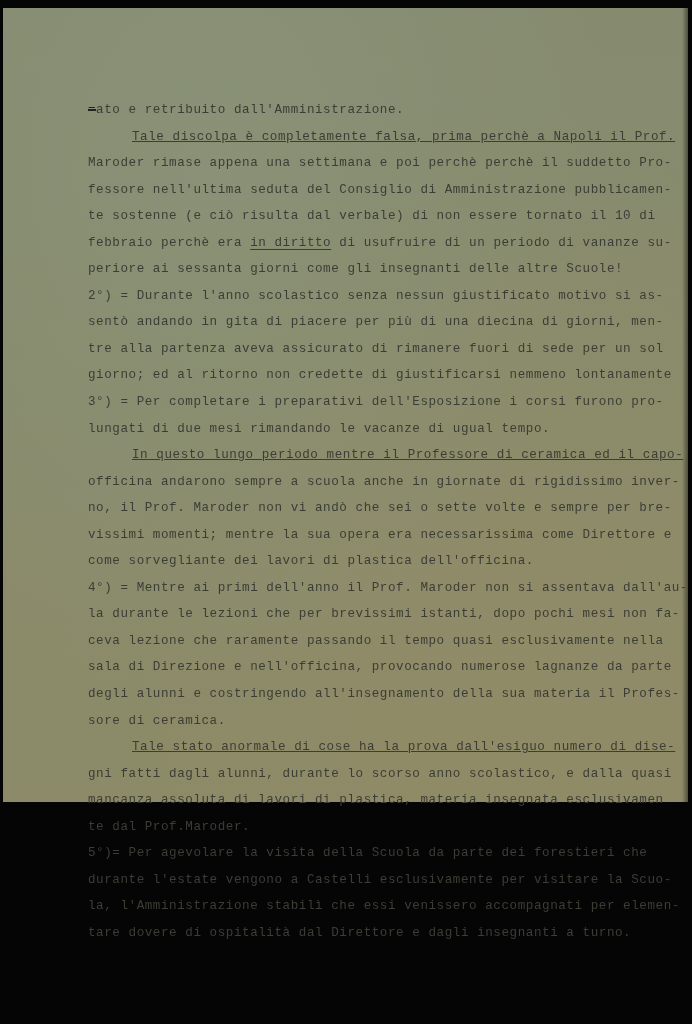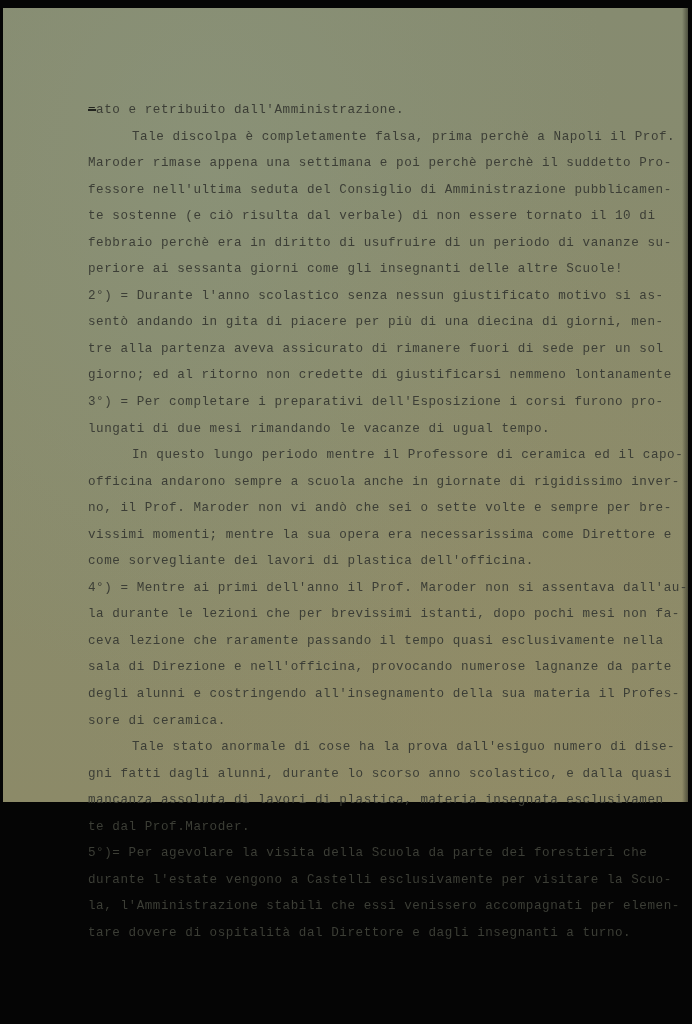--- a/index.html
+++ b/index.html
@@ -18,22 +18,22 @@
       position: absolute; right: 0; top: 0; width: 6px; height: 100%;
       background: linear-gradient(90deg, rgba(40,40,30,0) 0%, rgba(40,40,30,0.6) 100%);
     }
     .text {
       position: absolute; left: 85px; top: 89px; width: 600px;
       font-family: "Liberation Mono", "DejaVu Sans Mono", monospace;
       font-size: 12.6px; letter-spacing: 0.55px; color: #3c3e36;
       white-space: pre;
     }
     .line { height: 26.55px; line-height: 26.55px; }
-    .indent { padding-left: 44px; }
-    .u { text-underline-offset: 3px; }
+    .indent { padding-left: 44px; text-decoration: underline; }
+    .u { text-decoration: underline; text-underline-offset: 3px; }
     .strike { color: #22241e; text-decoration: line-through; text-decoration-thickness: 2px; }
   </style>
 </head>
 <body>
 
 <div class="page">
   <div class="rightshade"></div>
   <div class="text" id="body"><div class="line"><span class="strike">=</span><span>ato e retribuito dall'Amministrazione.</span></div><div class="line indent"><span>Tale discolpa è completamente falsa, prima perchè a Napoli il Prof.</span></div><div class="line"><span>Maroder rimase appena una settimana e poi perchè perchè il suddetto Pro-</span></div><div class="line"><span>fessore nell'ultima seduta del Consiglio di Amministrazione pubblicamen-</span></div><div class="line"><span>te sostenne (e ciò risulta dal verbale) di non essere tornato il 10 di</span></div><div class="line"><span>febbraio perchè era </span><span class="u">in diritto</span><span> di usufruire di un periodo di vananze su-</span></div><div class="line"><span>periore ai sessanta giorni come gli insegnanti delle altre Scuole!</span></div><div class="line"><span>2°) = Durante l'anno scolastico senza nessun giustificato motivo si as-</span></div><div class="line"><span>sentò andando in gita di piacere per più di una diecina di giorni, men-</span></div><div class="line"><span>tre alla partenza aveva assicurato di rimanere fuori di sede per un sol</span></div><div class="line"><span>giorno; ed al ritorno non credette di giustificarsi nemmeno lontanamente</span></div><div class="line"><span>3°) = Per completare i preparativi dell'Esposizione i corsi furono pro-</span></div><div class="line"><span>lungati di due mesi rimandando le vacanze di ugual tempo.</span></div><div class="line indent"><span>In questo lungo periodo mentre il Professore di ceramica ed il capo-</span></div><div class="line"><span>officina andarono sempre a scuola anche in giornate di rigidissimo inver-</span></div><div class="line"><span>no, il Prof. Maroder non vi andò che sei o sette volte e sempre per bre-</span></div><div class="line"><span>vissimi momenti; mentre la sua opera era necessarissima come Direttore e</span></div><div class="line"><span>come sorvegliante dei lavori di plastica dell'officina.</span></div><div class="line"><span>4°) = Mentre ai primi dell'anno il Prof. Maroder non si assentava dall'au-</span></div><div class="line"><span>la durante le lezioni che per brevissimi istanti, dopo pochi mesi non fa-</span></div><div class="line"><span>ceva lezione che raramente passando il tempo quasi esclusivamente nella</span></div><div class="line"><span>sala di Direzione e nell'officina, provocando numerose lagnanze da parte</span></div><div class="line"><span>degli alunni e costringendo all'insegnamento della sua materia il Profes-</span></div><div class="line"><span>sore di ceramica.</span></div><div class="line indent"><span>Tale stato anormale di cose ha la prova dall'esiguo numero di dise-</span></div><div class="line"><span>gni fatti dagli alunni, durante lo scorso anno scolastico, e dalla quasi</span></div><div class="line"><span>mancanza assoluta di lavori di plastica, materia insegnata esclusivamen</span></div><div class="line"><span>te dal Prof.Maroder.</span></div><div class="line"><span>5°)= Per agevolare la visita della Scuola da parte dei forestieri che</span></div><div class="line"><span>durante l'estate vengono a Castelli esclusivamente per visitare la Scuo-</span></div><div class="line"><span>la, l'Amministrazione stabilì che essi venissero accompagnati per elemen-</span></div><div class="line"><span>tare dovere di ospitalità dal Direttore e dagli insegnanti a turno.</span></div></div>
 </div>
 

